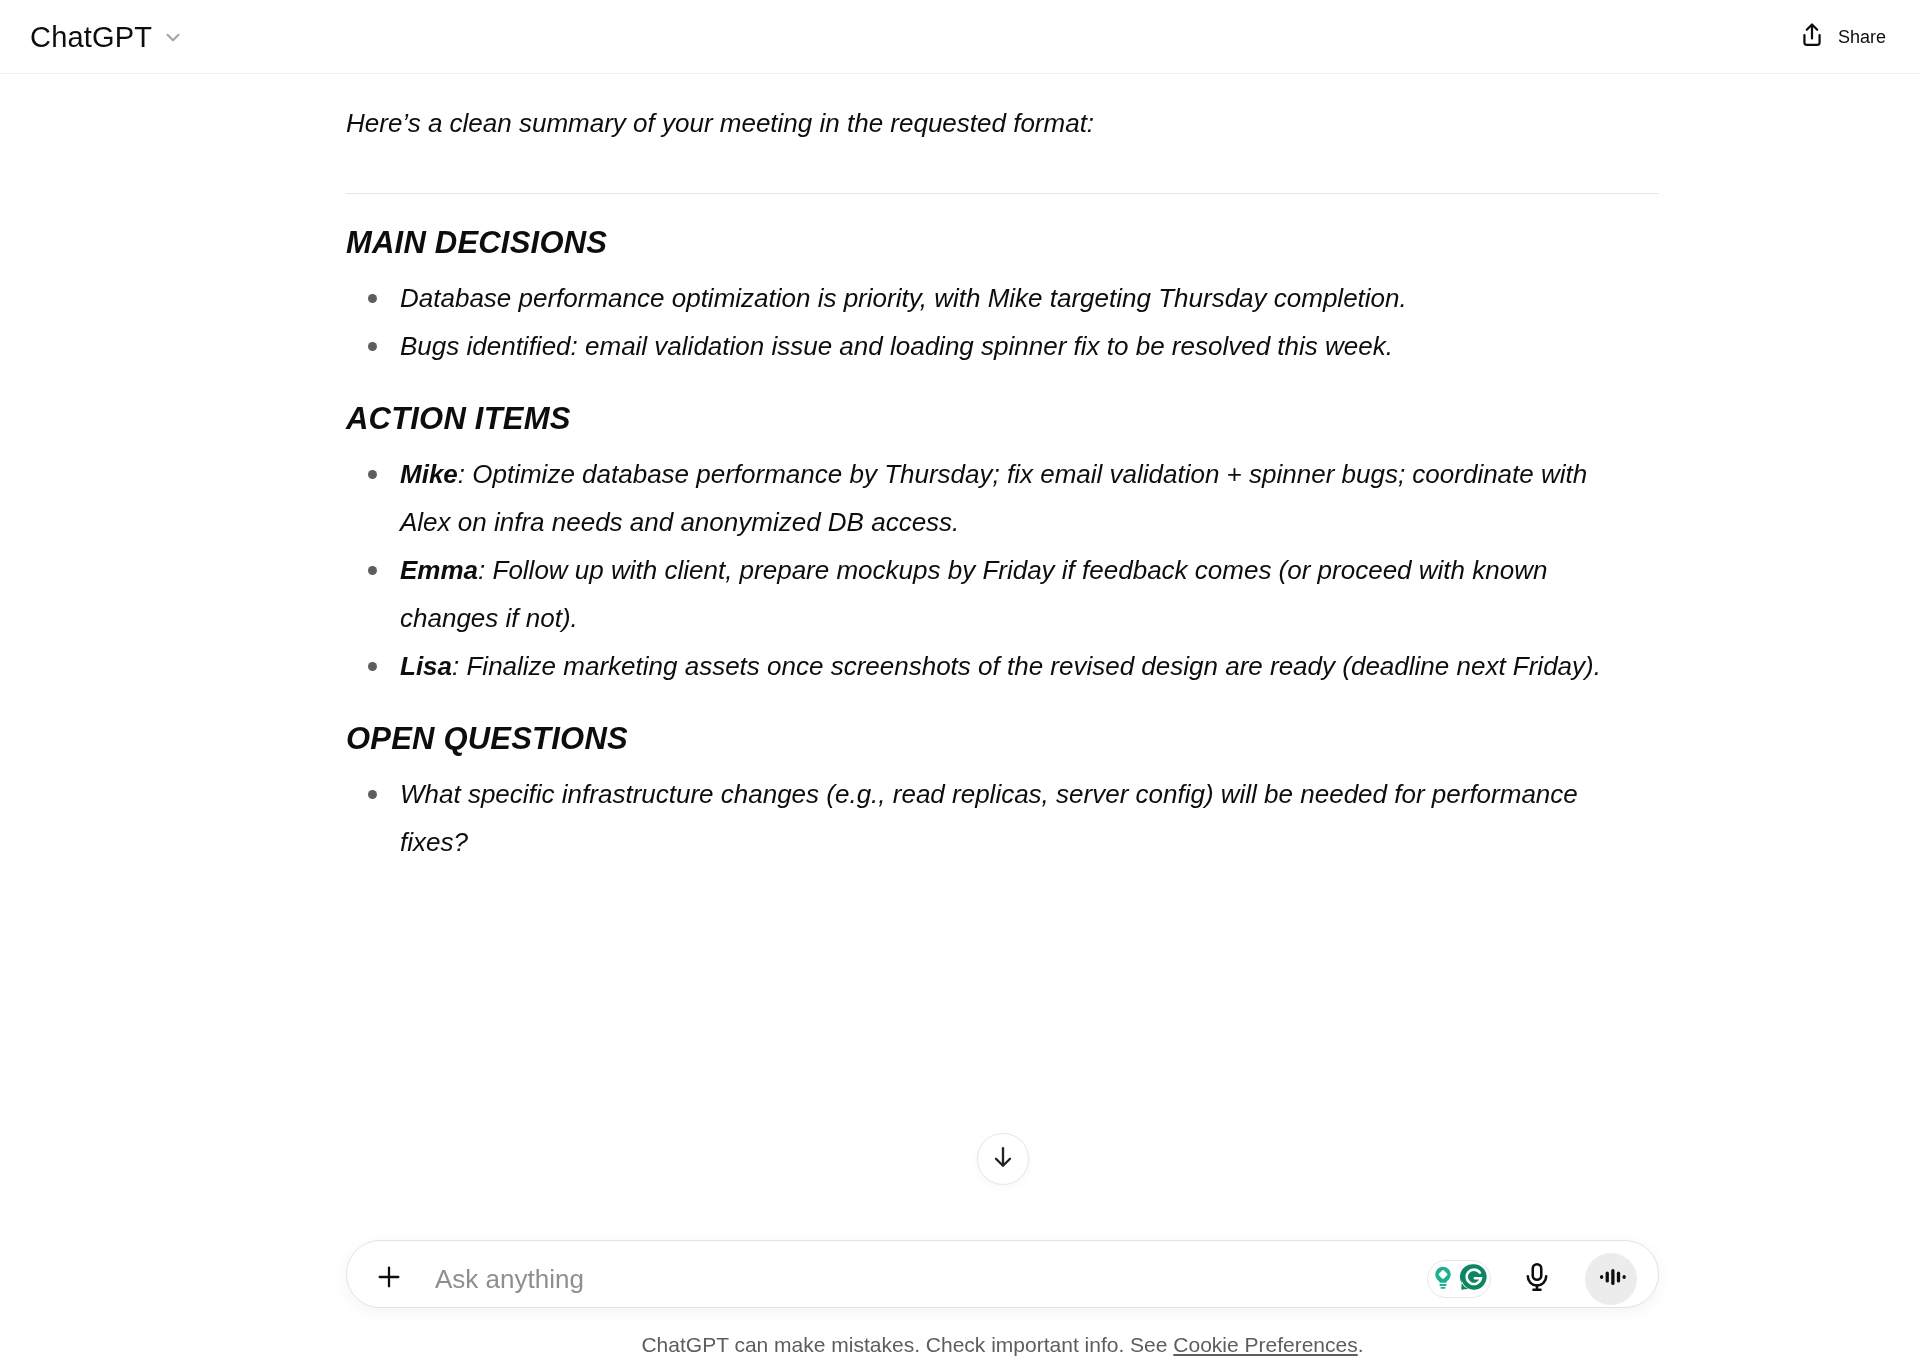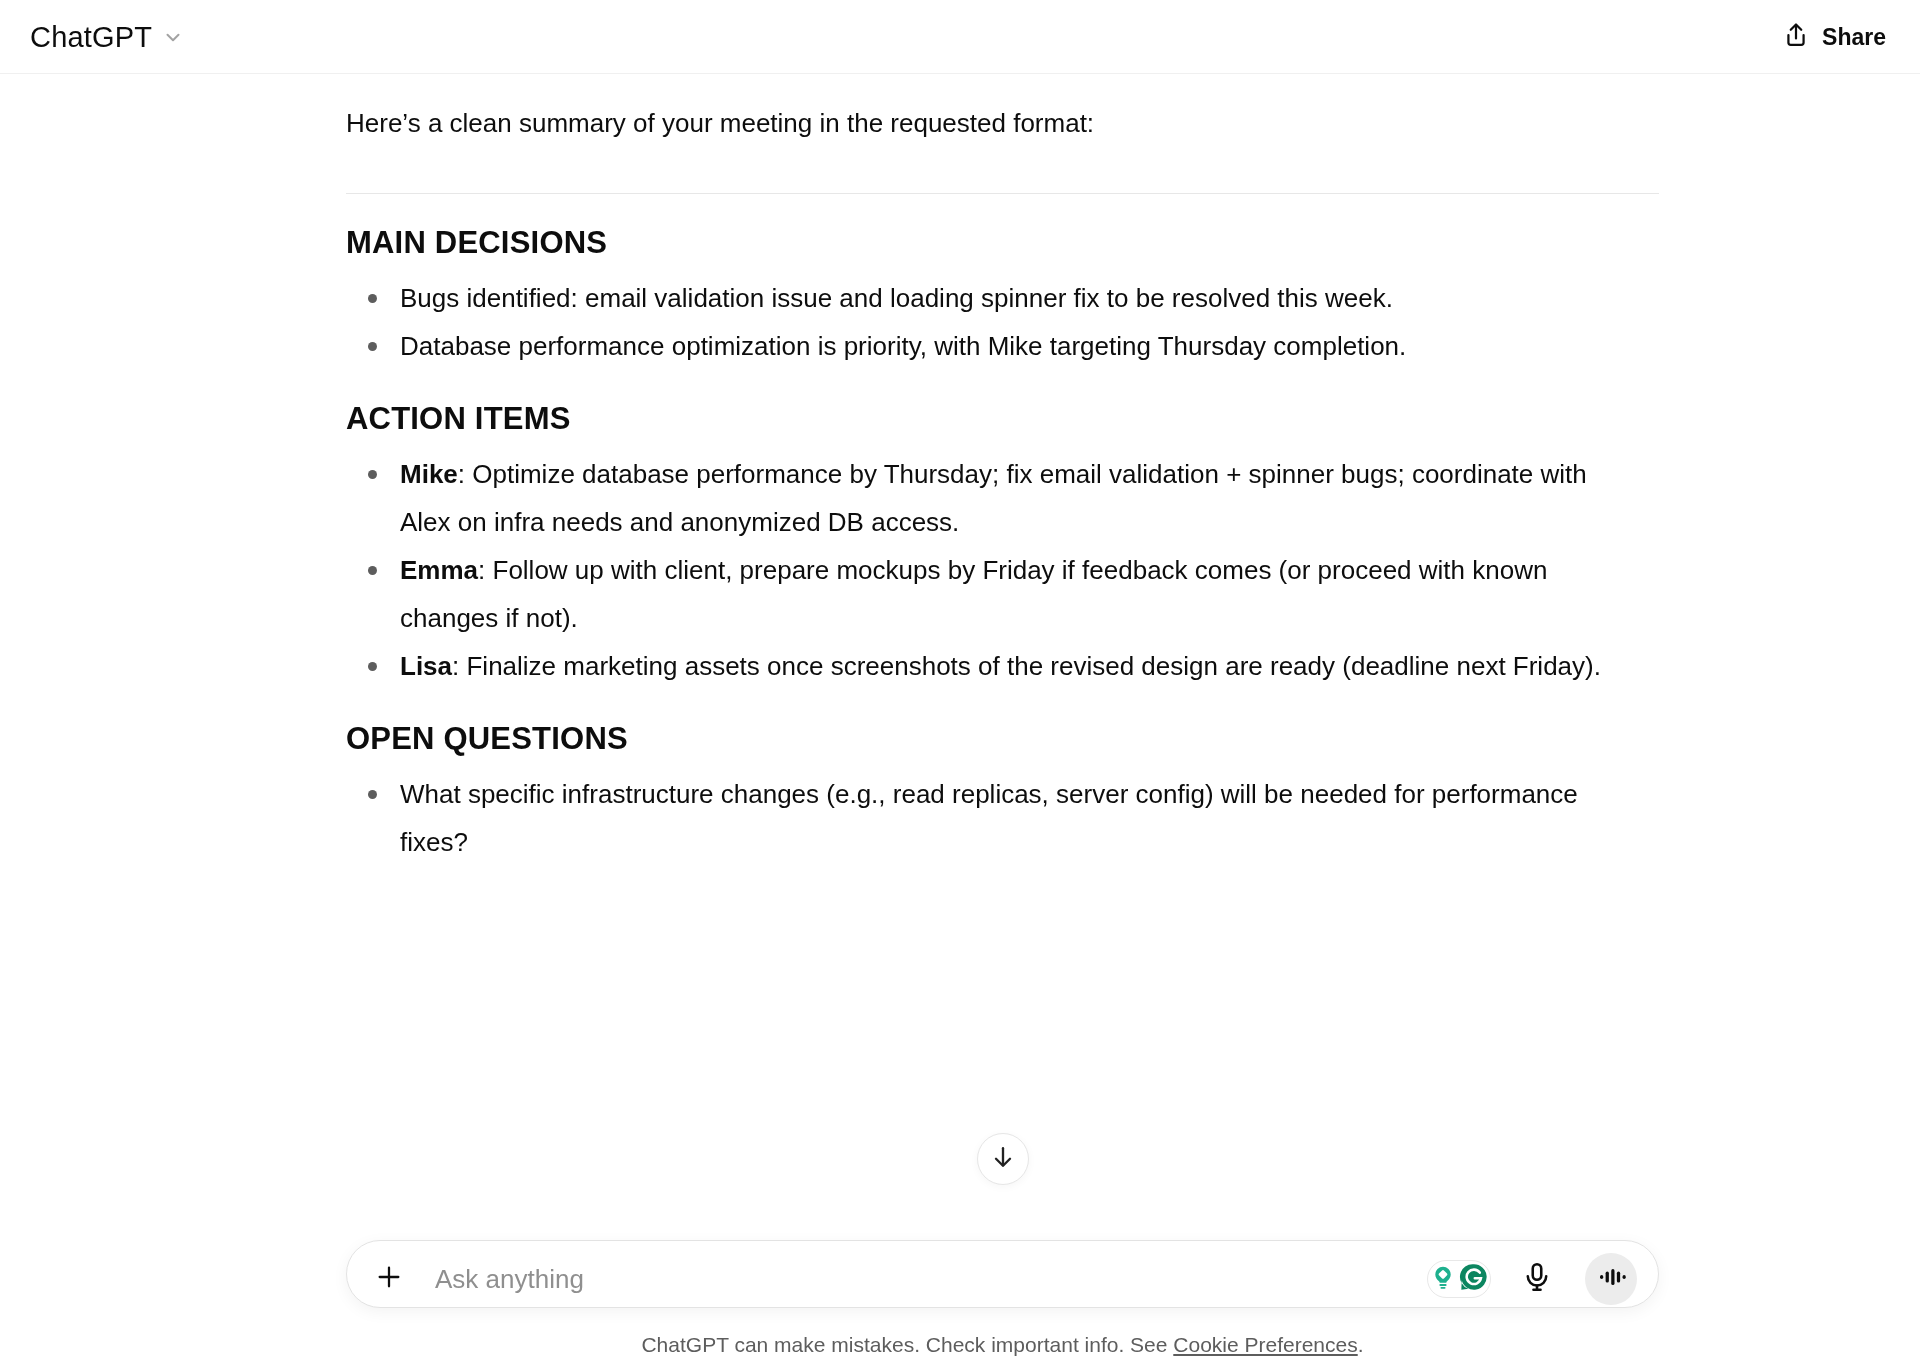--- a/index.html
+++ b/index.html
@@ -8,24 +8,24 @@
 
   
   .topbar { position:relative; width:1920px; height:74px; background:#fff;
             border-bottom:1px solid #f0f0f0; }
   .brand { position:absolute; left:30px; top:0; height:74px; display:flex;
            align-items:center; gap:10px; cursor:pointer; }
   .brand-title { font-size:29px; font-weight:500; letter-spacing:0.2px; }
   .chev { margin-top:4px; }
   .share-btn { position:absolute; right:34px; top:0; height:74px; display:flex;
                align-items:center; gap:12px; cursor:pointer; }
-  .share-label { font-size:23px; font-weight:700; }
+  .share-label { font-size:18px; font-weight:400; }
 
   
-  .content { margin-left:346px; width:1313px; }
+  .content { margin-left:346px; width:1313px;font-style:italic; }
   .intro { margin-top:25px; font-size:26px; line-height:48px; }
   hr.split { border:none; border-top:1px solid #e7e7e7; margin-top:46px; margin-bottom:25px; }
   h3.sec { font-size:31px; line-height:42px; font-weight:700; margin-top:28px; letter-spacing:0.2px; }
   ul.blist { list-style:none; margin-top:10px; }
   ul.blist li { position:relative; padding-left:54px; font-size:26px; line-height:48px;
                 max-width:1296px; }
   ul.blist li::before { content:""; position:absolute; left:22px; top:20px; width:9px;
                         height:9px; border-radius:50%; background:#5d5d5d; }
   ul.blist li b { font-weight:700; }
 
@@ -82,22 +82,22 @@
     <span class="share-label">Share</span>
   </div>
 </div>
 
 <div class="content">
   <p class="intro">Here’s a clean summary of your meeting in the requested format:</p>
   <hr class="split">
 
   <h3 class="sec">MAIN DECISIONS</h3>
   <ul class="blist">
+    <li>Database performance optimization is priority, with Mike targeting Thursday completion.</li>
     <li>Bugs identified: email validation issue and loading spinner fix to be resolved this week.</li>
-    <li>Database performance optimization is priority, with Mike targeting Thursday completion.</li>
   </ul>
 
   <h3 class="sec">ACTION ITEMS</h3>
   <ul class="blist">
     <li><b>Mike</b><span>: Optimize database performance by Thursday; fix email validation + spinner bugs; coordinate with Alex on infra needs and anonymized DB access.</span></li>
     <li><b>Emma</b><span>: Follow up with client, prepare mockups by Friday if feedback comes (or proceed with known changes if not).</span></li>
     <li><b>Lisa</b><span>: Finalize marketing assets once screenshots of the revised design are ready (deadline next Friday).</span></li>
   </ul>
 
   <h3 class="sec">OPEN QUESTIONS</h3>

